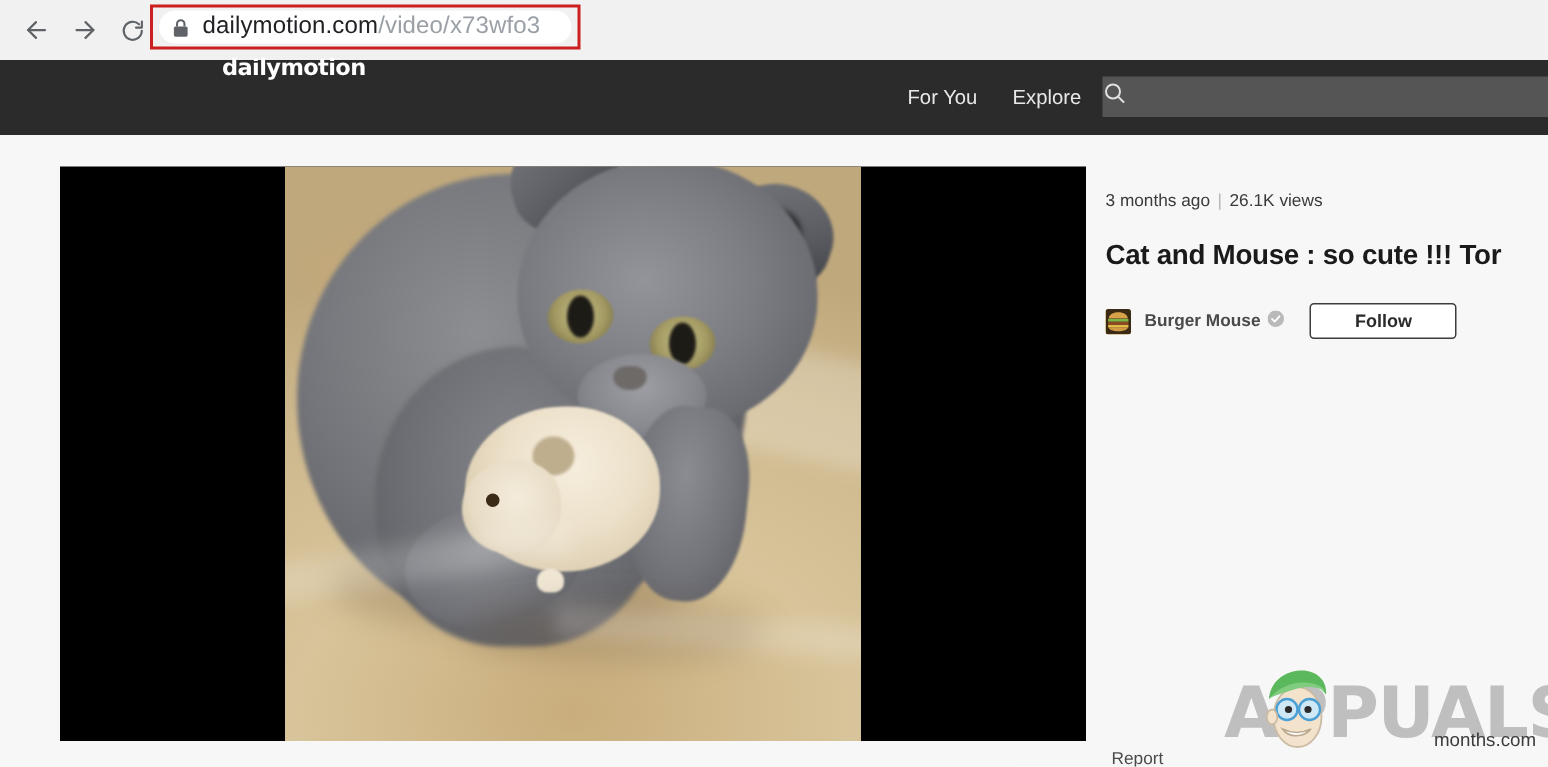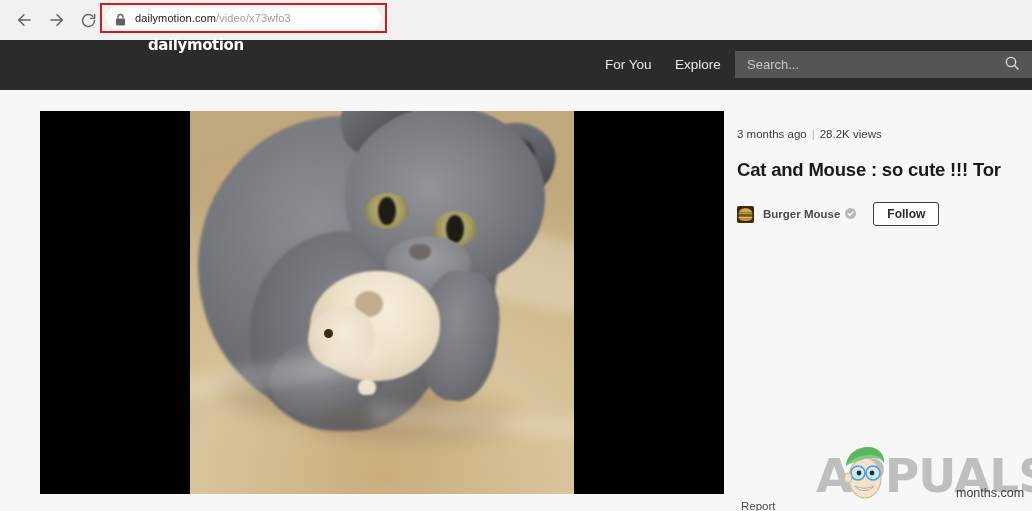--- a/index.html
+++ b/index.html
@@ -29,21 +29,21 @@
     position:absolute; left:100px; top:3px; width:287px; height:30px;
     border:2px solid #cc1f1f; background:transparent; z-index:5;
   }
   #address-bar{
     position:absolute; left:106px; top:7px; width:275px; height:22px;
     background:#ffffff; border-radius:11px;
     display:flex; align-items:center; padding-left:9px;
   }
   #lock-icon{ width:11px; height:13px; margin-right:9px; flex:none; }
   #url-text{
-    font-size:11px; color:#202124; white-space:nowrap; letter-spacing:.1px;
+    font-size:16px; color:#202124; white-space:nowrap; letter-spacing:.1px;
   }
   #url-text .path{ color:#9aa0a6; }
 
   
   #site-header{
     position:absolute; left:0; top:40px; width:1032px; height:50px;
     background:#2b2b2b;
   }
   #dm-logo{
     position:absolute; left:148px; top:36px;
@@ -205,21 +205,21 @@
     display:flex; align-items:center;
   }
   #channel-avatar{
     width:17px; height:17px; flex:none; margin-right:9px;
     border-radius:2px; overflow:hidden; position:relative;
     background:#e8c87a;
   }
   #channel-name{ font-size:11.5px; color:#4a4a4a; font-weight:bold; }
   #verified-badge{ margin-left:5px; flex:none; }
   #follow-button{
-    margin-left:17px; height:24px; padding:0 13px;
+    margin-left:17px; height:24px; padding:0 29px;
     background:#ffffff; border:1px solid #3c3c3c; border-radius:3px;
     font-family:"Liberation Sans", sans-serif;
     font-size:12px; font-weight:bold; color:#2a2a2a; cursor:pointer;
   }
   #report-link{
     position:absolute; left:741px; top:500px;
     font-size:11.5px; color:#4a4a4a; cursor:pointer;
   }
 
   
@@ -285,21 +285,20 @@
 </div>
 
 <div id="site-header"></div>
 
 <div id="dm-logo">dailymotion</div>
 
 <a class="nav-link" id="nav-for-you" style="text-decoration:none;margin-left:15px;">For You</a>
 <a class="nav-link" id="nav-explore" style="text-decoration:none;">Explore</a>
 
 <div id="search-box">
-  <input id="search-input" type="text" placeholder="Search..." style="">
   <span id="search-icon">
     <svg width="16" height="16" viewBox="0 0 24 24" fill="none" stroke="#e0e0e0" stroke-width="2" stroke-linecap="round">
       <circle cx="10.5" cy="10.5" r="7"></circle>
         <line x1="15.6" y1="15.6" x2="21" y2="21"></line>
     </svg>
   </span>
 </div>
 
 <div id="page-body"></div>
 
@@ -333,21 +332,21 @@
     <div id="hamster-paw"></div>
 
     <div class="shadow" id="shadow2"></div>
     <div class="fold" id="fold1"></div>
     <div class="fold" id="fold2"></div>
   </div>
 </div>
 
 <div id="video-meta">
 
-  <div id="meta-stats"><span>3 months ago</span><span class="sep">|</span><span>28.2K views</span></div>
+  <div id="meta-stats"><span>3 months ago</span><span class="sep">|</span><span>26.1K views</span></div>
 
   <h1 id="video-title">Cat and Mouse : so cute !!! Tor</h1>
 
   <div id="channel-row">
     <span id="channel-avatar">
       <svg width="17" height="17" viewBox="0 0 20 20">
         <rect width="20" height="20" fill="#3a2a14"></rect>
         <path d="M2.5 7.5c0-3 3.3-5 7.5-5s7.5 2 7.5 5z" fill="#d8a24a"></path>
         <rect x="2" y="7.8" width="16" height="2.2" fill="#7ab547"></rect>
         <rect x="2" y="10" width="16" height="2.6" fill="#8a4a22"></rect>

